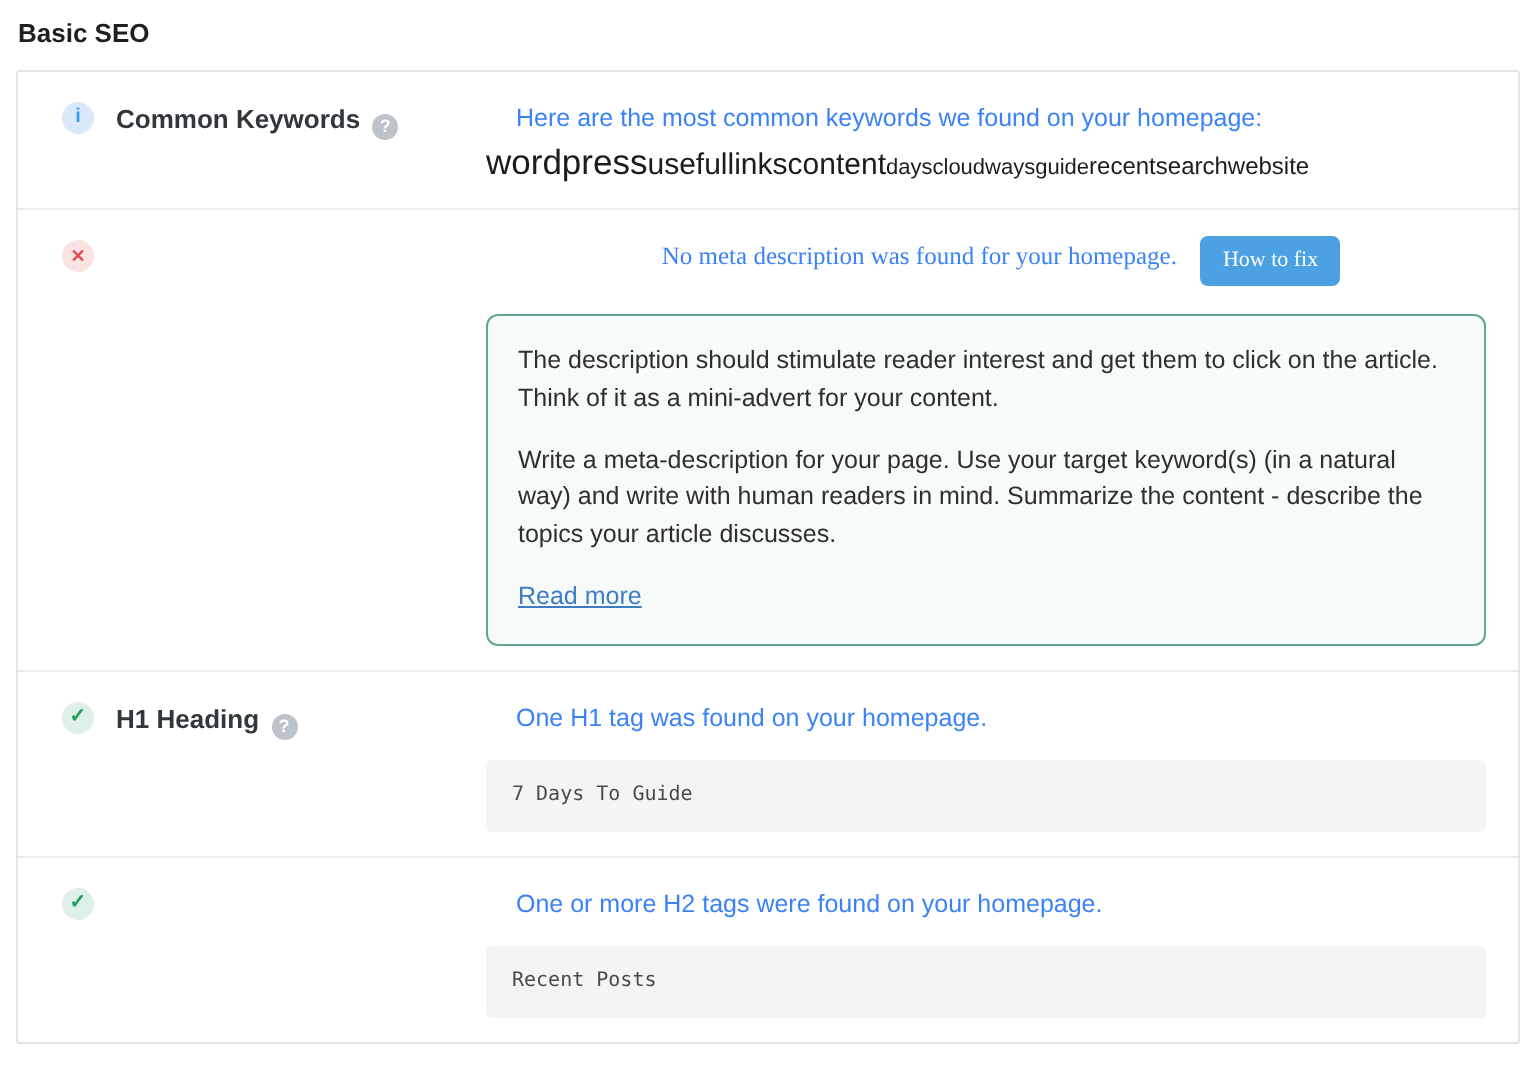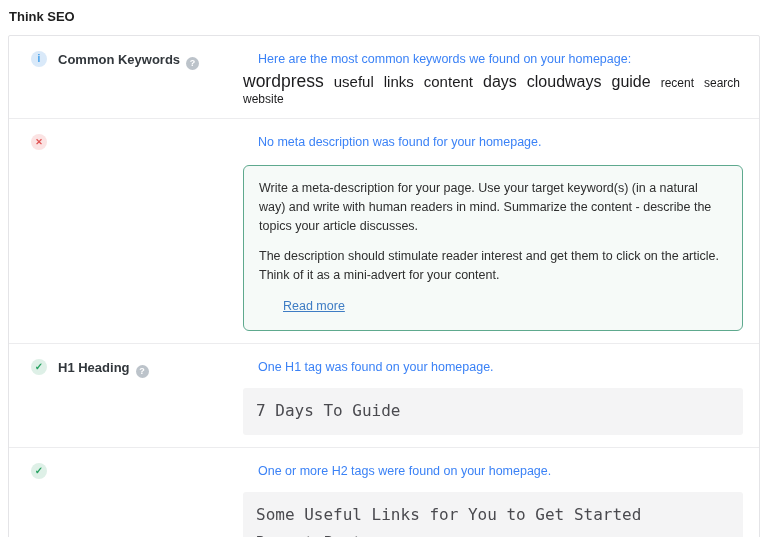--- a/index.html
+++ b/index.html
@@ -40,54 +40,54 @@
     max-width: 158px;
   }
   .help-icon {
     width: 13px; height: 13px; border-radius: 50%;
     background: #bcc3ca; color: #ffffff; font-size: 9px; font-weight: 700;
     display: inline-flex; align-items: center; justify-content: center;
     margin-left: 6px; vertical-align: -2px; cursor: pointer; line-height: 1;
   }
   .row-right { flex: 1; min-width: 0; }
   .row-message { font-size: 12.5px; color: #3b82f6; line-height: 1.45; padding-top: 1px; margin-left: 15px; }
-  .msg-with-button { display: flex; justify-content: flex-start; align-items: flex-start; }
+  .msg-with-button { display: flex; justify-content: center; align-items: flex-start; font-family: Liberation Serif, serif; }
   .fix-btn {
     font-family: inherit; font-size: 11px; color: #ffffff;
     background: #4ba1e1; border: none; border-radius: 4px;
     padding: 7px 11px; cursor: pointer; flex-shrink: 0; margin-left: 12px;
     line-height: 1;
   }
   .keywords {
-    display: flex; flex-wrap: wrap; align-items: baseline; column-gap: 10px;
+    display: flex; flex-wrap: wrap; align-items: baseline; 
     margin-top: 3px; color: #1c1c1e; font-weight: 500;
   }
   .kw-4 { font-size: 17.5px; }
   .kw-3 { font-size: 15px; }
-  .kw-2 { font-size: 16px; }
+  .kw-2 { font-size: 11px; }
   .kw-1 { font-size: 12px; font-weight: 400; }
   .advice-box {
     margin-top: 14px; border: 1px solid #5ea98e; background: #f6faf8;
     border-radius: 6px; padding: 13px 15px 14px;
     font-size: 12.5px; line-height: 1.5; color: #2e2e2e;
   }
   .advice-box p { margin: 0 0 12px; }
-  .read-more { color: #3e7cc4; text-decoration: underline; cursor: pointer; margin-left: 24px; }
+  .read-more { color: #3e7cc4; text-decoration: underline; cursor: pointer; }
   .code-box {
     margin-top: 12px; background: #f4f4f5; border-radius: 3px;
     padding: 9px 13px;
-    font-family: "DejaVu Sans Mono", monospace; font-size: 16px;
+    font-family: "DejaVu Sans Mono", monospace; font-size: 10px;
     color: #4a4a4f; line-height: 1.8;
   }
   .code-line { white-space: pre; }
 </style>
 </head>
 <body>
 
-<div class="page-title">Think SEO</div>
+<div class="page-title">Basic SEO</div>
 
 <div class="panel">
 
   <div class="row">
     <div class="row-left">
       <span class="status-icon info">i</span>
       <span class="row-label"><span>Common Keywords</span><span class="help-icon">?</span></span>
     </div>
     <div class="row-right">
       <div class="row-message">Here are the most common keywords we found on your homepage:</div>
@@ -106,24 +106,25 @@
     </div>
   </div>
 
   <div class="row">
     <div class="row-left">
       <span class="status-icon error">✕</span>
     </div>
     <div class="row-right">
       <div class="msg-with-button">
         <div class="row-message">No meta description was found for your homepage.</div>
+        <button class="fix-btn">How to fix</button>
       </div>
       <div class="advice-box">
+        <p>The description should stimulate reader interest and get them to click on the article. Think of it as a mini-advert for your content.</p>
         <p>Write a meta-description for your page. Use your target keyword(s) (in a natural way) and write with human readers in mind. Summarize the content - describe the topics your article discusses.</p>
-        <p>The description should stimulate reader interest and get them to click on the article. Think of it as a mini-advert for your content.</p>
         <a class="read-more">Read more</a>
       </div>
     </div>
   </div>
 
   <div class="row">
     <div class="row-left">
       <span class="status-icon success">✓</span>
       <span class="row-label"><span>H1 Heading</span><span class="help-icon">?</span></span>
     </div>
@@ -135,20 +136,19 @@
     </div>
   </div>
 
   <div class="row">
     <div class="row-left">
       <span class="status-icon success">✓</span>
     </div>
     <div class="row-right">
       <div class="row-message">One or more H2 tags were found on your homepage.</div>
       <div class="code-box">
-        <div class="code-line">Some Useful Links for You to Get Started</div>
         <div class="code-line">Recent Posts</div>
 
       </div>
     </div>
   </div>
 
 </div>
 
 </body></html>

